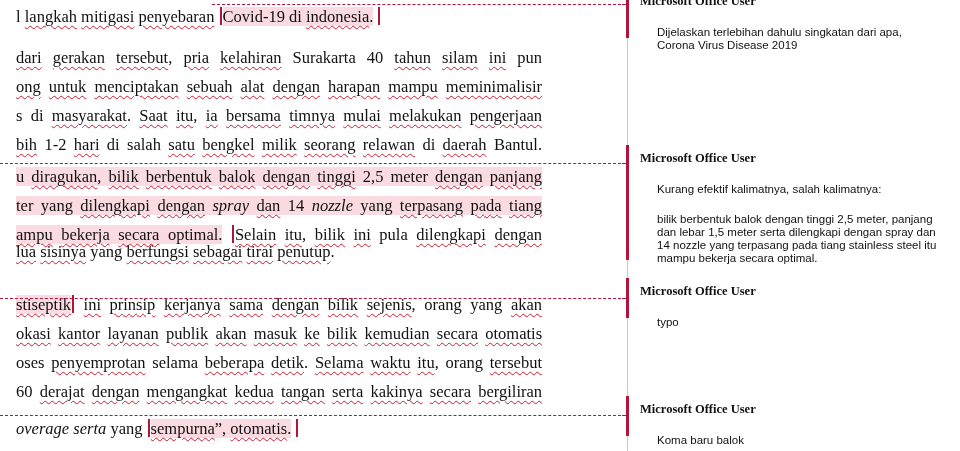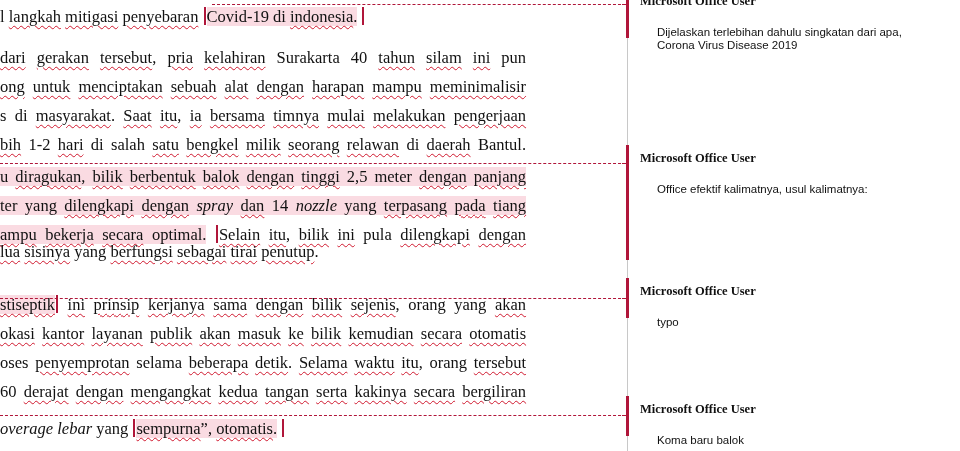--- a/index.html
+++ b/index.html
@@ -4,21 +4,21 @@
 <style>
   html, body { margin:0; padding:0; }
   body {
     width:960px; height:451px; overflow:hidden; background:#ffffff;
     position:relative; font-family:"Liberation Serif", serif; color:#111;
   }
   .doc { position:absolute; left:0; top:0; width:628px; height:451px; overflow:hidden; }
   .line {
     position:absolute; left:0; width:526px; height:22px;
     font-size:16.5px; line-height:22px; white-space:nowrap;
-    text-align:justify; text-align-last:justify;
+    text-align:justify; text-align-last:justify;padding-left:16px;
   }
   .line.last { text-align:left; text-align-last:left; }
   .hl { background:#fadbe2; }
   .sq { text-decoration: underline wavy #d0192f; text-decoration-thickness:1px; text-underline-offset:3px; }
   .it { font-style:italic;margin-top:13px; }
   .caret { display:inline-block; width:2px; height:18px; background:#b0163a; vertical-align:-3px; margin:0 1px; }
   .connector {
     position:absolute; height:0; border-top:1.5px dashed #b0163a;
   }
   .margin-rule { position:absolute; left:627px; top:0; width:1px; height:451px; background:#c8c8c8; }
@@ -39,21 +39,21 @@
     <div class="line" style="top: 105px;"><span class="">s di </span><span class="sq">masyarakat</span><span class="">. </span><span class="sq">Saat</span><span class=""> </span><span class="sq">itu</span><span class="">, </span><span class="sq">ia</span><span class=""> </span><span class="sq">bersama</span><span class=""> </span><span class="sq">timnya</span><span class=""> </span><span class="sq">mulai</span><span class=""> </span><span class="sq">melakukan</span><span class=""> </span><span class="sq">pengerjaan</span></div>
     <div class="line" style="top: 134px;"><span class="sq">bih</span><span class=""> 1-2 </span><span class="sq">hari</span><span class=""> di salah </span><span class="sq">satu</span><span class=""> </span><span class="sq">bengkel</span><span class=""> </span><span class="sq">milik</span><span class=""> </span><span class="sq">seorang</span><span class=""> </span><span class="sq">relawan</span><span class=""> di </span><span class="sq">daerah</span><span class=""> Bantul.</span></div>
     <div class="line" style="top: 166px;"><span class="hl">u </span><span class="hl sq">diragukan</span><span class="hl">, </span><span class="hl sq">bilik</span><span class="hl"> </span><span class="hl sq">berbentuk</span><span class="hl"> </span><span class="hl sq">balok</span><span class="hl"> </span><span class="hl sq">dengan</span><span class="hl"> </span><span class="hl sq">tinggi</span><span class="hl"> 2,5 meter </span><span class="hl sq">dengan</span><span class="hl"> </span><span class="hl sq">panjang</span></div>
     <div class="line" style="top: 195px;"><span class="hl">ter yang </span><span class="hl sq">dilengkapi</span><span class="hl"> </span><span class="hl sq">dengan</span><span class="hl"> </span><span class="hl it">spray</span><span class="hl"> </span><span class="hl sq">dan</span><span class="hl"> 14 </span><span class="hl it">nozzle</span><span class="hl"> yang </span><span class="hl sq">terpasang</span><span class="hl"> </span><span class="hl sq">pada</span><span class="hl"> </span><span class="hl sq">tiang</span></div>
     <div class="line" style="top: 224px;"><span class="hl sq">ampu</span><span class="hl"> </span><span class="hl sq">bekerja</span><span class="hl"> </span><span class="hl sq">secara</span><span class="hl"> optimal.</span><span class=""> </span><span class="caret"></span><span class="sq">Selain</span><span class=""> </span><span class="sq">itu</span><span class="">, </span><span class="sq">bilik</span><span class=""> </span><span class="sq">ini</span><span class=""> pula </span><span class="sq">dilengkapi</span><span class=""> </span><span class="sq">dengan</span></div>
     <div class="line last" style="top: 241px;"><span class="sq">lua</span><span class=""> </span><span class="sq">sisinya</span><span class=""> yang </span><span class="sq">berfungsi</span><span class=""> </span><span class="sq">sebagai</span><span class=""> </span><span class="sq">tirai</span><span class=""> </span><span class="sq">penutup</span><span class="">.</span></div>
     <div class="line" style="top: 294px;"><span class="hl sq">stiseptik</span><span class="caret"></span><span class=""> </span><span class="sq">ini</span><span class=""> </span><span class="sq">prinsip</span><span class=""> </span><span class="sq">kerjanya</span><span class=""> </span><span class="sq">sama</span><span class=""> </span><span class="sq">dengan</span><span class=""> </span><span class="sq">bilik</span><span class=""> </span><span class="sq">sejenis</span><span class="">, orang yang </span><span class="sq">akan</span></div>
     <div class="line" style="top: 323px;"><span class="sq">okasi</span><span class=""> </span><span class="sq">kantor</span><span class=""> </span><span class="sq">layanan</span><span class=""> </span><span class="sq">publik</span><span class=""> </span><span class="sq">akan</span><span class=""> </span><span class="sq">masuk</span><span class=""> </span><span class="sq">ke</span><span class=""> </span><span class="sq">bilik</span><span class=""> </span><span class="sq">kemudian</span><span class=""> </span><span class="sq">secara</span><span class=""> </span><span class="sq">otomatis</span></div>
     <div class="line" style="top: 352px;"><span class="">oses </span><span class="sq">penyemprotan</span><span class=""> selama </span><span class="sq">beberapa</span><span class=""> </span><span class="sq">detik</span><span class="">. </span><span class="sq">Selama</span><span class=""> </span><span class="sq">waktu</span><span class=""> </span><span class="sq">itu</span><span class="">, orang </span><span class="sq">tersebut</span></div>
     <div class="line" style="top: 381px;"><span class="">60 </span><span class="sq">derajat</span><span class=""> </span><span class="sq">dengan</span><span class=""> </span><span class="sq">mengangkat</span><span class=""> </span><span class="sq">kedua</span><span class=""> </span><span class="sq">tangan</span><span class=""> </span><span class="sq">serta</span><span class=""> </span><span class="sq">kakinya</span><span class=""> </span><span class="sq">secara</span><span class=""> </span><span class="sq">bergiliran</span></div>
-    <div class="line last" style="top: 418px;"><span class="it">overage lebar</span><span class=""> yang </span><span class="caret"></span><span class="hl sq">sempurna</span><span class="hl">”, </span><span class="hl sq">otomatis</span><span class="hl">.</span><span class=""> </span><span class="caret"></span></div>
+    <div class="line last" style="top: 418px;"><span class="it">overage serta</span><span class=""> yang </span><span class="caret"></span><span class="hl sq">sempurna</span><span class="hl">”, </span><span class="hl sq">otomatis</span><span class="hl">.</span><span class=""> </span><span class="caret"></span></div>
   </div>
 <div class="margin-rule"></div>
 <div id="markup-layer">
     <div class="connector" style="left: 212px; top: 4px; width: 414px;"></div>
     <div class="connector" style="left: 0px; top: 163px; width: 626px;"></div>
     <div class="connector" style="left: 0px; top: 298px; width: 626px;"></div>
     <div class="connector" style="left: 0px; top: 415px; width: 626px;"></div>
   </div>
 <div id="comments-pane">
     <div class="cbar" style="top: 0px; height: 38px;"></div>
@@ -62,21 +62,22 @@
       <div class="c-author">Microsoft Office User</div>
       <div class="c-body">
         <p>Dijelaskan terlebihan dahulu singkatan dari apa, Corona Virus Disease 2019</p>
       </div>
     </div>
     <div class="cbar" style="top: 145px; height: 115px;"></div>
     <div class="tick" style="top: 163px;"></div>
     <div class="comment" style="top: 151px;">
       <div class="c-author">Microsoft Office User</div>
       <div class="c-body">
-        <p>Office efektif kalimatnya, usul kalimatnya:</p>
+        <p>Kurang efektif kalimatnya, salah kalimatnya:</p>
+        <p>bilik berbentuk balok dengan tinggi 2,5 meter, panjang dan lebar 1,5 meter serta dilengkapi dengan spray dan 14 nozzle yang terpasang pada tiang stainless steel itu mampu bekerja secara optimal.</p>
       </div>
     </div>
     <div class="cbar" style="top: 278px; height: 40px;"></div>
     <div class="tick" style="top: 298px;"></div>
     <div class="comment" style="top: 284px;">
       <div class="c-author">Microsoft Office User</div>
       <div class="c-body">
         <p>typo</p>
       </div>
     </div>

